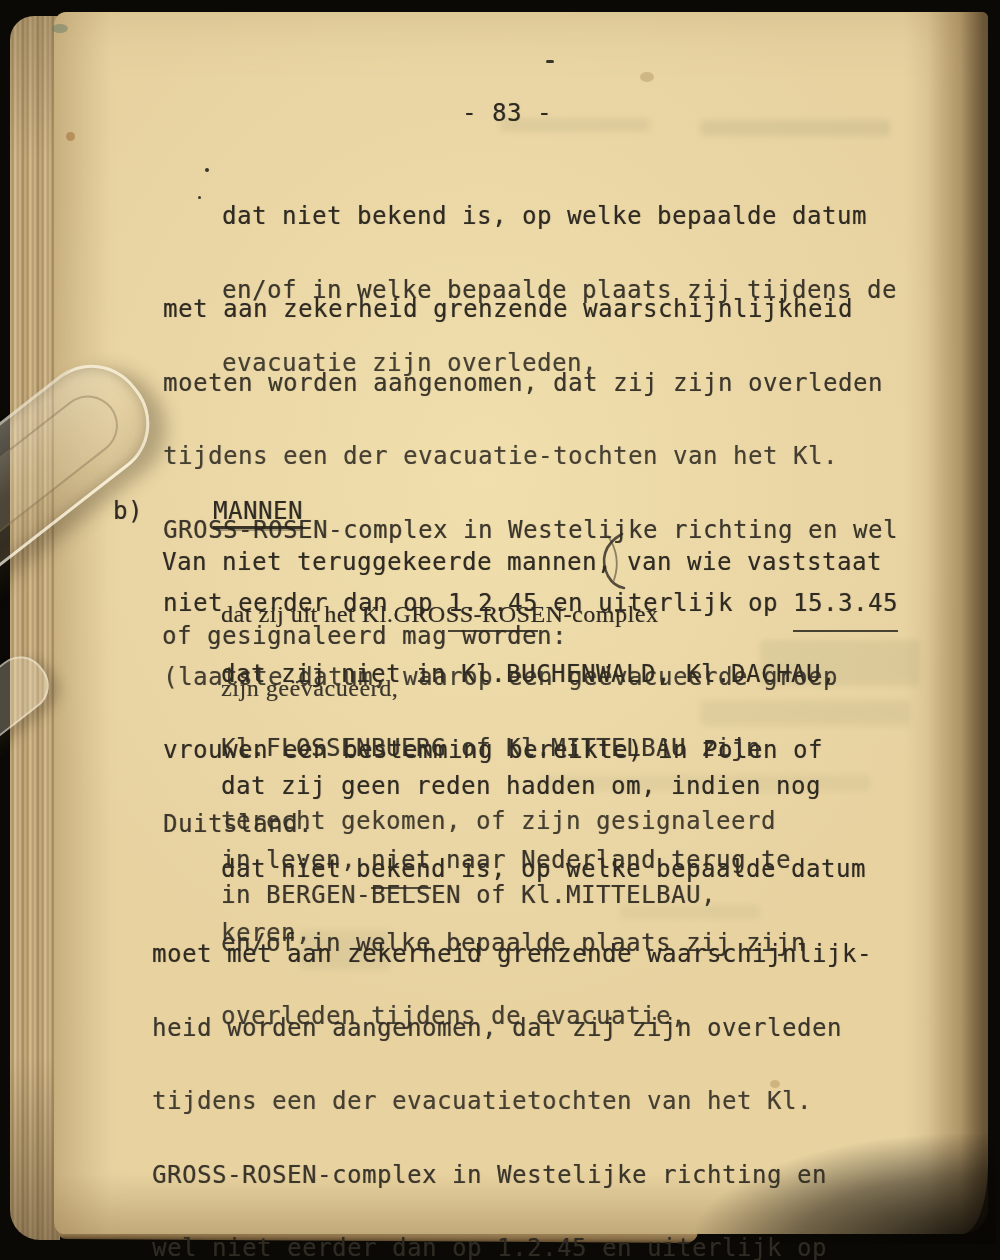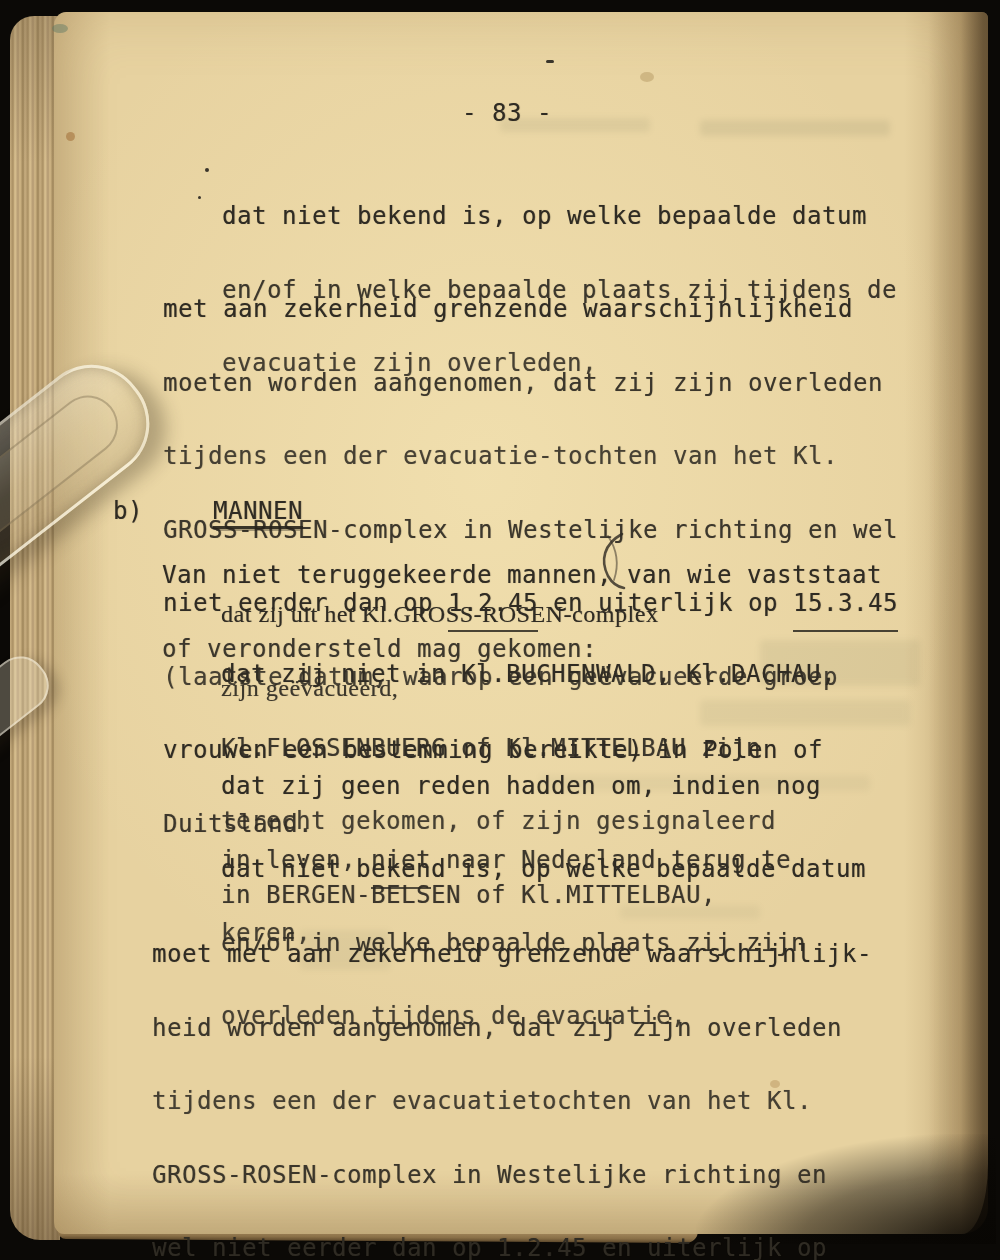--- a/index.html
+++ b/index.html
@@ -54,21 +54,21 @@
   .block{position:absolute;white-space:pre;}
   .line{height:24.5px;}
   .line:nth-child(2n){opacity:.93;}
   .line:nth-child(3n){opacity:.88;}
   .u{border-bottom:2px solid rgba(44,40,32,.85);padding-bottom:13px;}
 
   .pos-pagenum{left:462px;top:52px;}
   .pos-para1{left:222px;top:155px;}
   .pos-para2{left:163px;top:248px;}
   .pos-heading{left:113px;top:450px;}
-  .pos-para3{left:162px;top:514px;}
+  .pos-para3{left:162px;top:501px;}
   .pos-item1{left:221px;top:553px;font-family:Liberation Serif, serif;}
   .pos-item2{left:221px;top:613px;}
   .pos-item3{left:221px;top:725px;}
   .pos-item4{left:221px;top:808px;}
   .pos-para4{left:152px;top:893px;}
 
   .heading-row{display:flex;gap:22px;}
   .heading-title{border-bottom:3px solid rgba(38,34,26,.9);padding-bottom:2px;
     box-shadow:0 5px 0 -3px rgba(38,34,26,.35);margin-left:48px;}
 
@@ -142,21 +142,21 @@
 
     <div class="block pos-heading">
       <div class="heading-row">
         <span>b)</span>
         <span class="heading-title">MANNEN</span>
       </div>
     </div>
 
     <div class="block pos-para3">
       <div class="line"><span>Van niet teruggekeerde mannen, van wie vaststaat</span></div>
-      <div class="line"><span>of verondersteld mag gekomen:</span></div>
+      <div class="line"><span>of gesignaleerd mag worden:</span></div>
     </div>
 
     <div class="block pos-item1">
       <div class="line"><span>dat zij uit het Kl.GROSS-ROSEN-complex</span></div>
       <div class="line"><span>zijn geëvacueerd,</span></div>
     </div>
 
     <div class="block pos-item2">
       <div class="line"><span>dat zij niet in Kl.BUCHENWALD, Kl.DACHAU,</span></div>
       <div class="line"><span>Kl.FLOSSENBUERG of Kl.MITTELBAU zijn</span></div>

